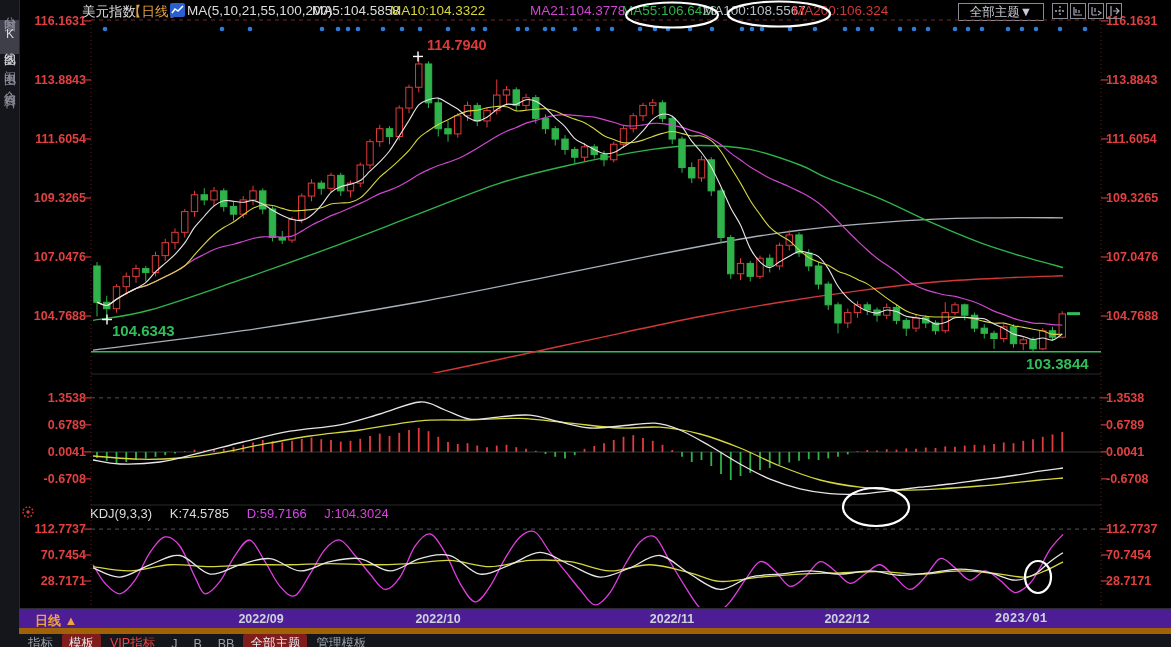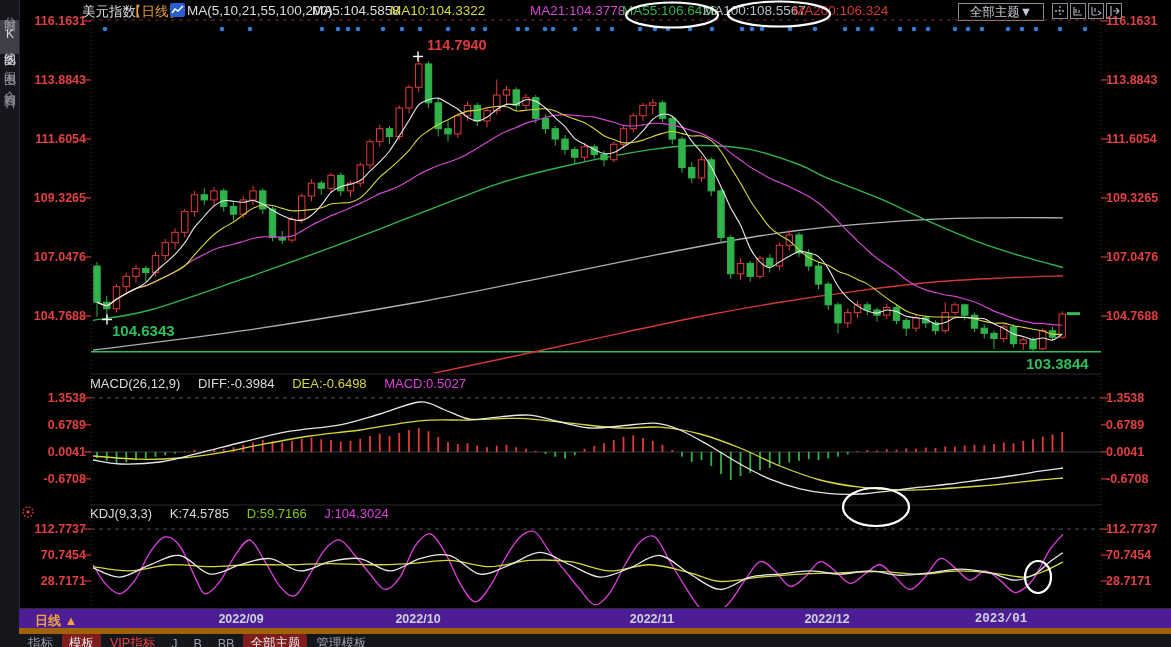--- a/index.html
+++ b/index.html
@@ -20,21 +20,21 @@
     color:#c9ccd4;font-size:12.5px;text-align:center;line-height:16px;cursor:pointer;}
   .win-icon{position:absolute;top:3px;width:14px;height:14px;border:1px solid #8a8a93;cursor:pointer;}
   
   .axlab{position:absolute;font-size:12.5px;font-weight:bold;color:#e04040;white-space:nowrap;z-index:2;}
   .axlab.left{width:66px;text-align:right;}
   .ind-row{position:absolute;left:90px;font-size:13px;color:#dcdcdc;white-space:nowrap;z-index:2;}
   .ind-row span{margin-right:14px;}
   
   #date-strip{position:absolute;left:19px;top:608px;width:1152px;height:20px;background:#4c1d95;border-top:1px solid #2c2c34;z-index:2;}
   #period-label{position:absolute;left:16px;top:3px;color:#f0a43c;font-weight:bold;font-size:13px;cursor:pointer;}
-  .date-label{position:absolute;top:3px;color:#ccd2da;font-weight:bold;font-size:12.5px;transform:translateX(-50%);}
+  .date-label{position:absolute;top:3px;color:#ccd2da;font-weight:bold;font-size:12.5px;transform:translateX(-50%);margin-left:20px;}
   
   #toolbar{position:absolute;left:19px;top:628px;width:1152px;height:19px;background:#14161b;border-top:6px solid #a16207;
     display:flex;align-items:center;z-index:2;font-size:12.5px;color:#9aa2ac;}
   .tb-item{padding:1px 7px;margin-left:2px;cursor:pointer;white-space:nowrap;}
   .tb-item.active{background:#7f1d1d;color:#e8eaf0;border-radius:2px;}
   .tb-item.vip{color:#ef4444;}
   #sun-icon{position:absolute;left:20px;top:504px;z-index:3;}
   #chart-svg{position:absolute;left:0;top:0;z-index:4;pointer-events:none;}
 </style>
 </head>
@@ -80,30 +80,24 @@
         </svg></span>
   <span style="left: 187px; color: rgb(220, 220, 220);">MA(5,10,21,55,100,200)</span>
       <span style="left: 312px; color: rgb(220, 220, 220);">MA5:104.5858</span>
       <span style="left: 390px; color: rgb(214, 214, 62);">MA10:104.3322</span>
       <span style="left: 530px; color: rgb(207, 70, 207);">MA21:104.3778</span>
       <span style="left: 622px; color: rgb(47, 179, 74);">MA55:106.6426</span>
       <span style="left: 703px; color: rgb(184, 190, 198);">MA100:108.5567</span>
       <span style="left: 793px; color: rgb(210, 56, 56);">MA200:106.324</span>
     </div>
 
-  <div class="ind-row" style="top:376px;">
-    <span style="color:#dcdcdc;">MACD(26,12,9)</span>
-    <span style="color:#dcdcdc;">DIFF:-0.3984</span>
-    <span style="color:#d6d63e;">DEA:-0.6498</span>
-    <span style="color:#e03ee0;">MACD:0.5027</span>
-  </div>
   <div class="ind-row" style="top:506px;">
     <span style="color:#dcdcdc;">KDJ(9,3,3)</span>
     <span style="color:#dcdcdc;">K:74.5785</span>
-    <span style="color:#84cc16;">D:59.7166</span>
+    <span style="color:#d946ef;">D:59.7166</span>
     <span style="color:#e03ee0;">J:104.3024</span>
   </div>
 
   <svg id="sun-icon" width="16" height="16" viewBox="0 0 16 16">
     <circle cx="8" cy="8" r="5" fill="none" stroke="#e03939" stroke-width="1.4" stroke-dasharray="1.6,1.8"></circle>
     <circle cx="8" cy="8" r="1.7" fill="#e03939"></circle>
   </svg>
 
   <div id="date-strip">
     <span id="period-label">日线 ▲</span>

